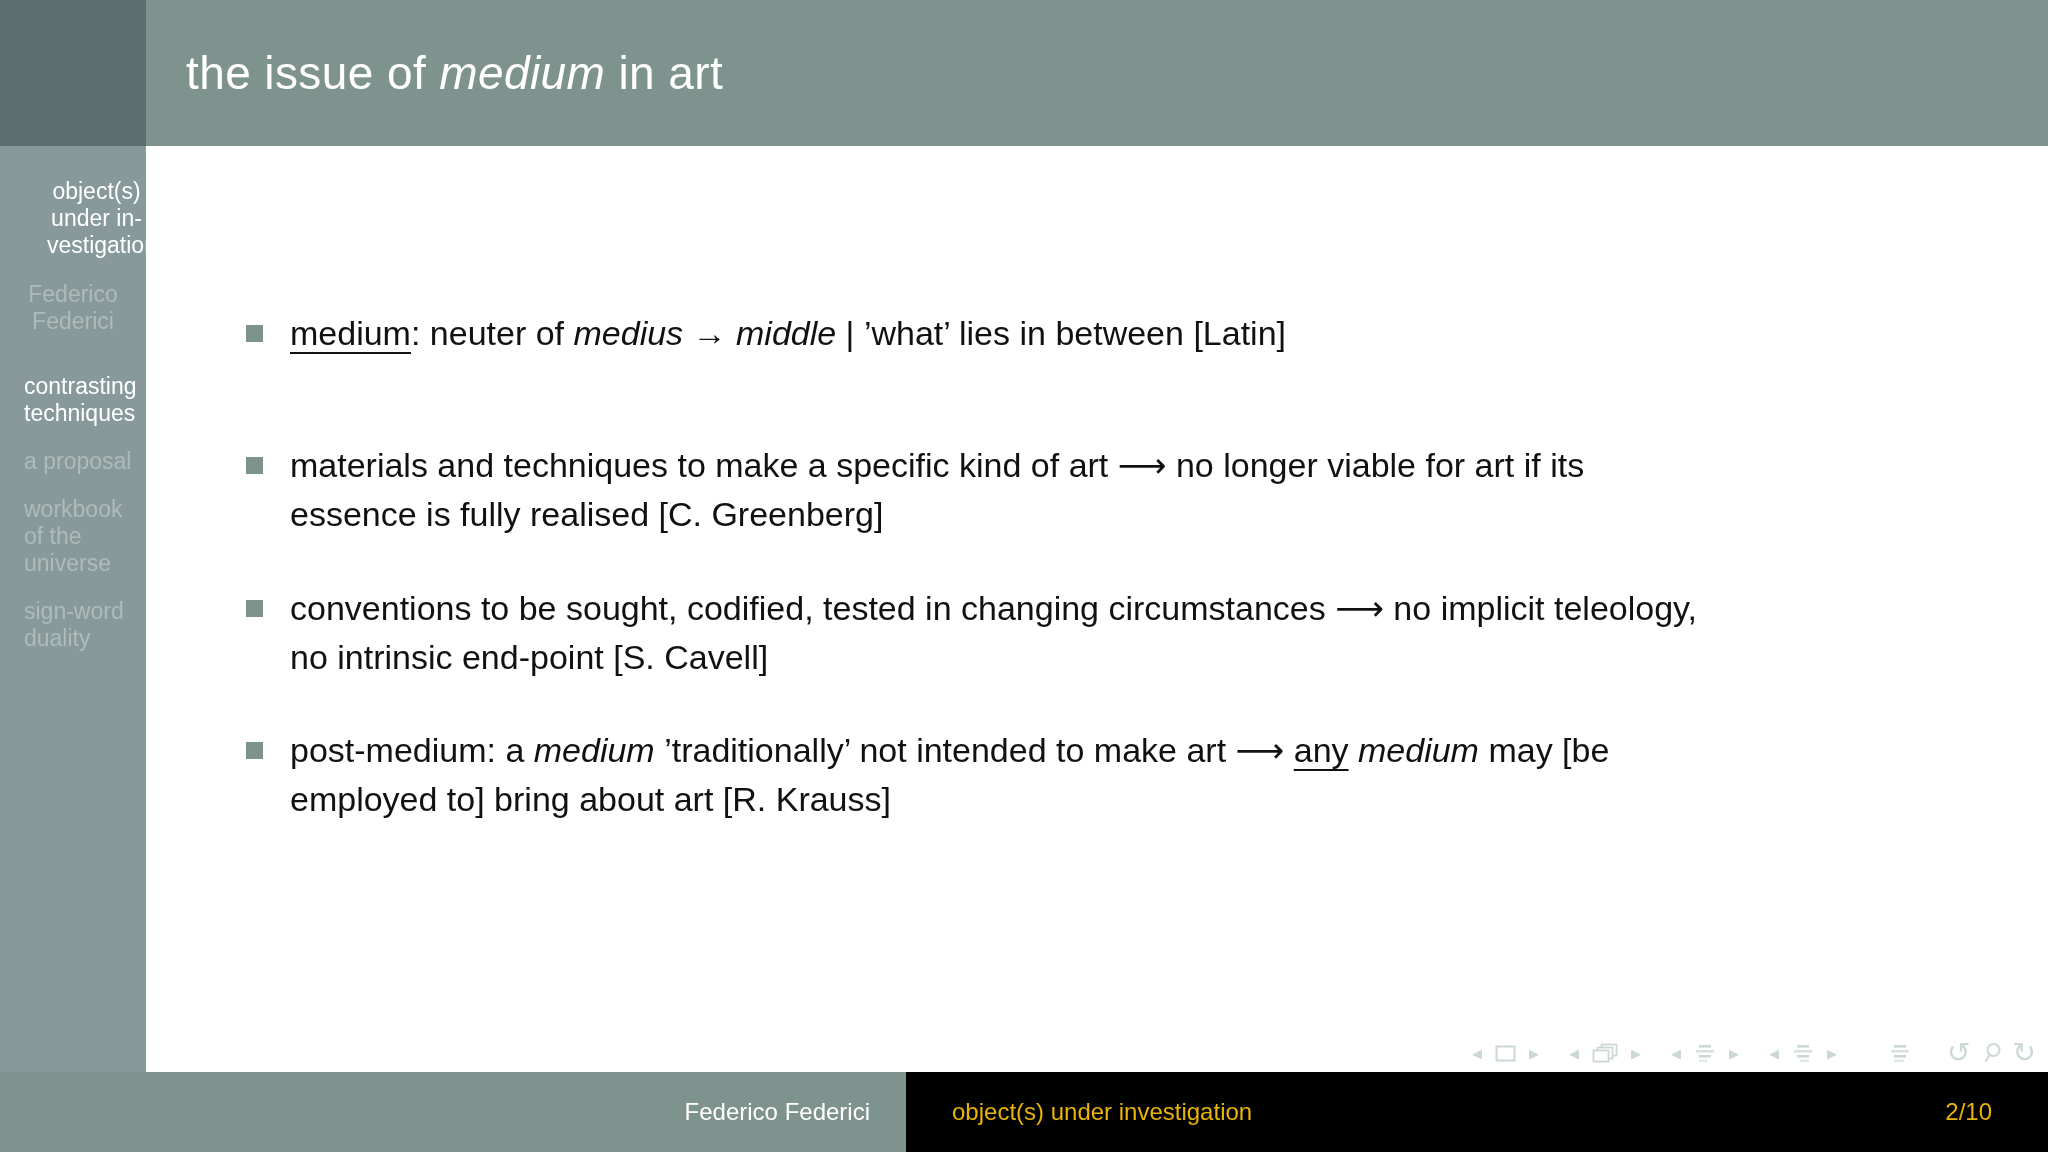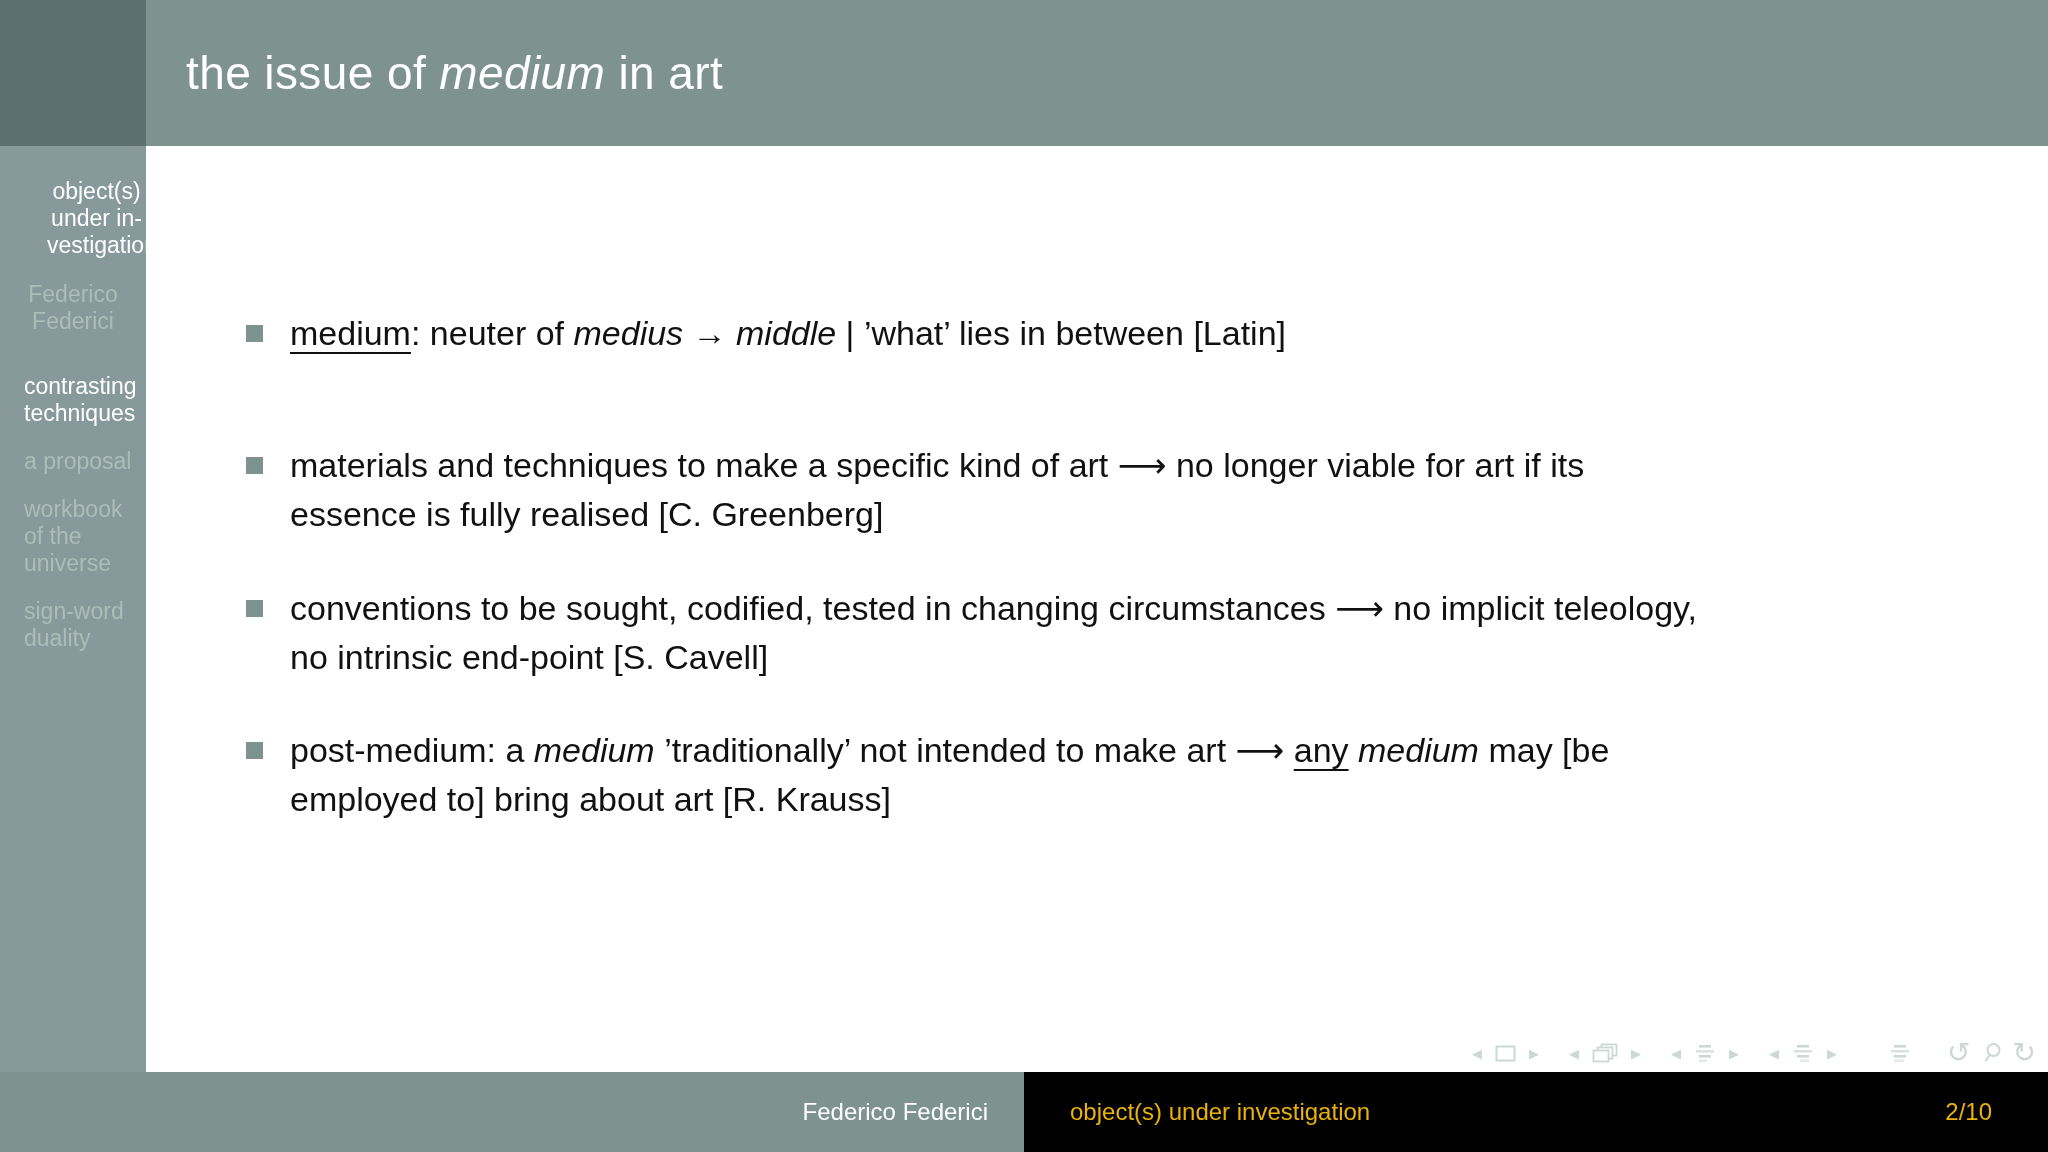--- a/index.html
+++ b/index.html
@@ -33,21 +33,21 @@
        color:var(--nav-icon);}
   .navgrp{display:flex;align-items:center;gap:13px;}
   .navgrp + .navgrp{margin-left:30px;}
   .navgrp.solo{margin-left:52px;}
   .navgrp.cluster{margin-left:36px;gap:11px;}
   .tri{font-size:13px;line-height:1;font-family:"DejaVu Sans",sans-serif;}
   .circ{font-size:28px;line-height:1;font-family:"DejaVu Sans",sans-serif;}
   .nav svg{display:block;}
   
   .footer{position:absolute;left:0;top:1072px;width:2048px;height:80px;display:flex;font-size:24px;}
-  .foot-left{width:1024px;background:var(--footer-left-bg);color:#ffffff;display:flex;
+  .foot-left{width:906px;background:var(--footer-left-bg);color:#ffffff;display:flex;
              align-items:center;justify-content:flex-end;padding-right:36px;box-sizing:border-box;}
   .foot-right{flex:1;background:var(--footer-right-bg);color:#eab308;display:flex;align-items:center;
               justify-content:space-between;padding:0 56px 0 46px;box-sizing:border-box;}
 </style>
 </head>
 <body>
 
 <div class="slide">
 
   <div class="corner"></div>

